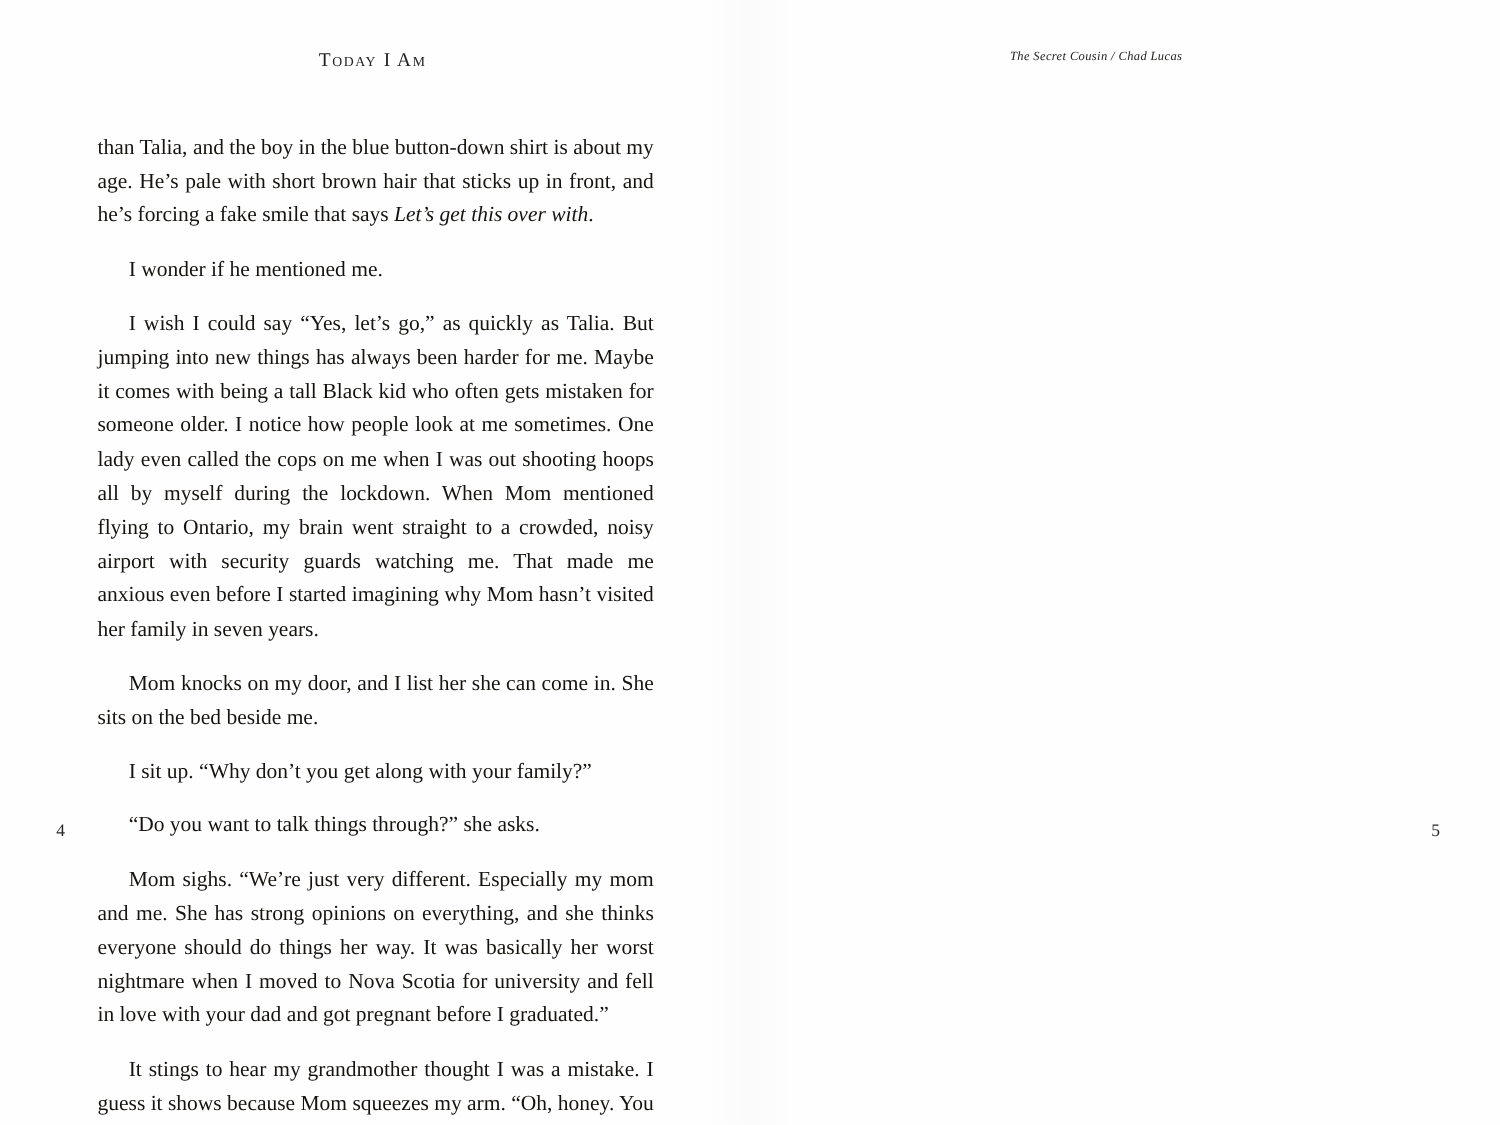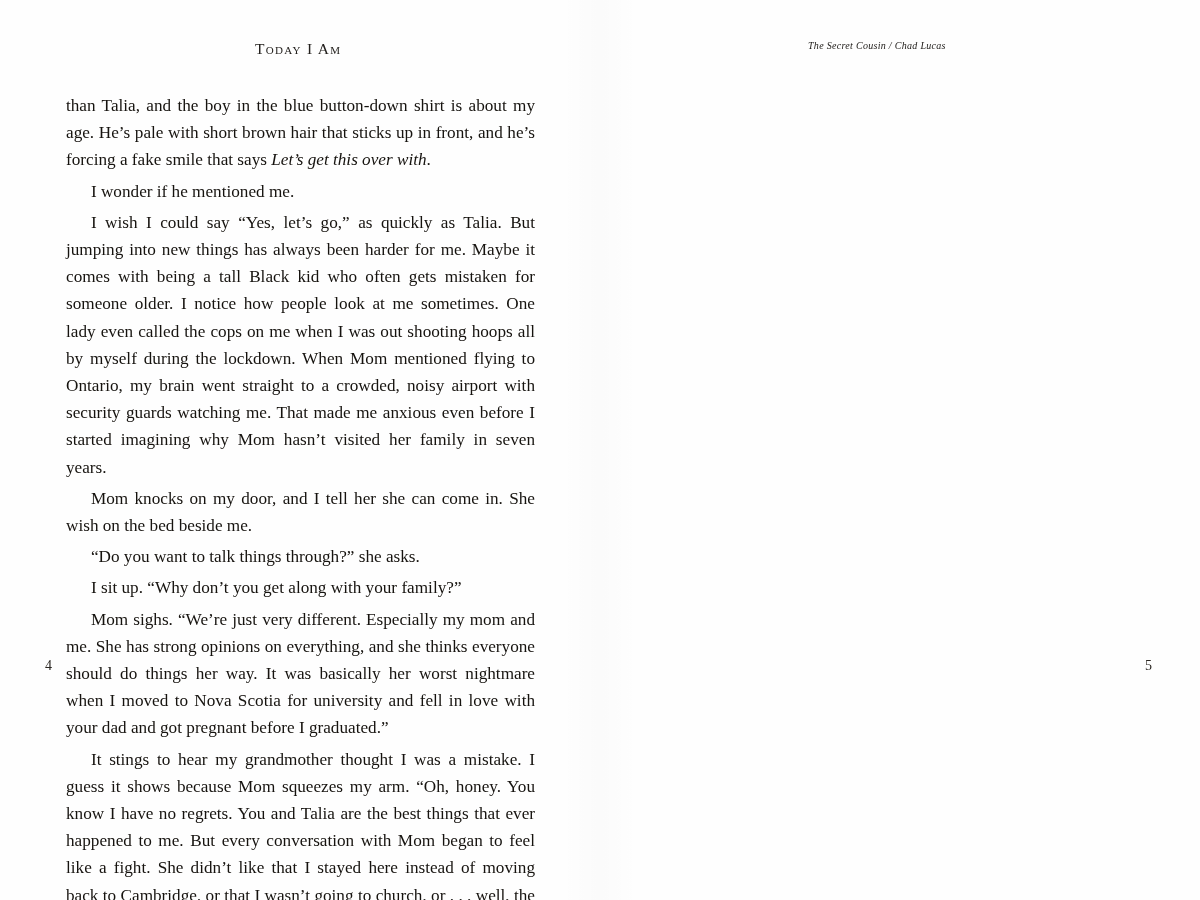--- a/index.html
+++ b/index.html
@@ -67,21 +67,21 @@
     line-height: 27.2px;
     color: #16130f;
     hyphens: none;
   }
   .textblock-left {
     left: 62px;
     width: 477px;
   }
 
   .para {
-    margin: 4px;
+    margin: 16px;
     text-indent: 1.45em;
   }
   .para.no-indent {
     text-indent: 0;
   }
   .para em {
     font-style: italic;
   }
 
   
@@ -114,23 +114,23 @@
 
 <div class="spread">
 
   <div class="page page-left">
     <div class="running-head running-head-left">Today I Am</div>
 
     <div class="textblock textblock-left">
         <p class="para no-indent"><span>than Talia, and the boy in the blue button-down shirt is about my age. He’s pale with short brown hair that sticks up in front, and he’s forcing a fake smile that says </span><em>Let’s get this over with</em><span>.</span></p>
         <p class="para"><span>I wonder if he mentioned me.</span></p>
         <p class="para"><span>I wish I could say “Yes, let’s go,” as quickly as Talia. But jumping into new things has always been harder for me. Maybe it comes with being a tall Black kid who often gets mistaken for someone older. I notice how people look at me sometimes. One lady even called the cops on me when I was out shooting hoops all by myself during the lockdown. When Mom mentioned flying to Ontario, my brain went straight to a crowded, noisy airport with security guards watching me. That made me anxious even before I started imagining why Mom hasn’t visited her family in seven years.</span></p>
-        <p class="para"><span>Mom knocks on my door, and I tell her she can come in. She wish on the bed beside me.</span></p>
+        <p class="para"><span>Mom knocks on my door, and I list her she can come in. She sits on the bed beside me.</span></p>
+        <p class="para"><span>I sit up. “Why don’t you get along with your family?”</span></p>
         <p class="para"><span>“Do you want to talk things through?” she asks.</span></p>
-        <p class="para"><span>I sit up. “Why don’t you get along with your family?”</span></p>
         <p class="para"><span>Mom sighs. “We’re just very different. Especially my mom and me. She has strong opinions on everything, and she thinks everyone should do things her way. It was basically her worst nightmare when I moved to Nova Scotia for university and fell in love with your dad and got pregnant before I graduated.”</span></p>
         <p class="para"><span>It stings to hear my grandmother thought I was a mistake. I guess it shows because Mom squeezes my arm. “Oh, honey. You know I have no regrets. You and Talia are the best things that ever happened to me. But every conversation with Mom began to feel like a fight. She didn’t like that I stayed here instead of moving back to Cambridge, or that I wasn’t going to church, or . . . well, the list goes on.”</span></p>
       </div>
 
     <div class="folio folio-left">4</div>
   </div>
 
   <div class="gutter"></div>
 
   <div class="page page-right">

